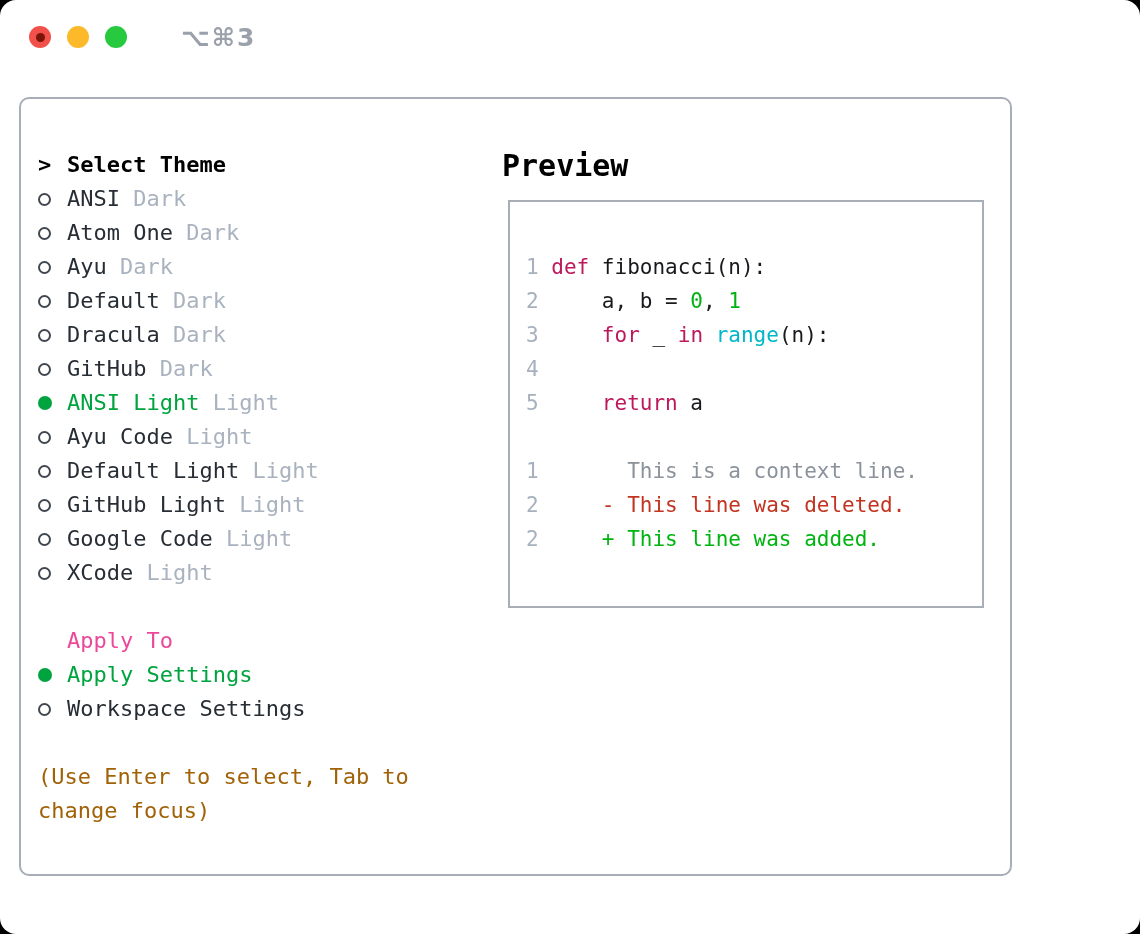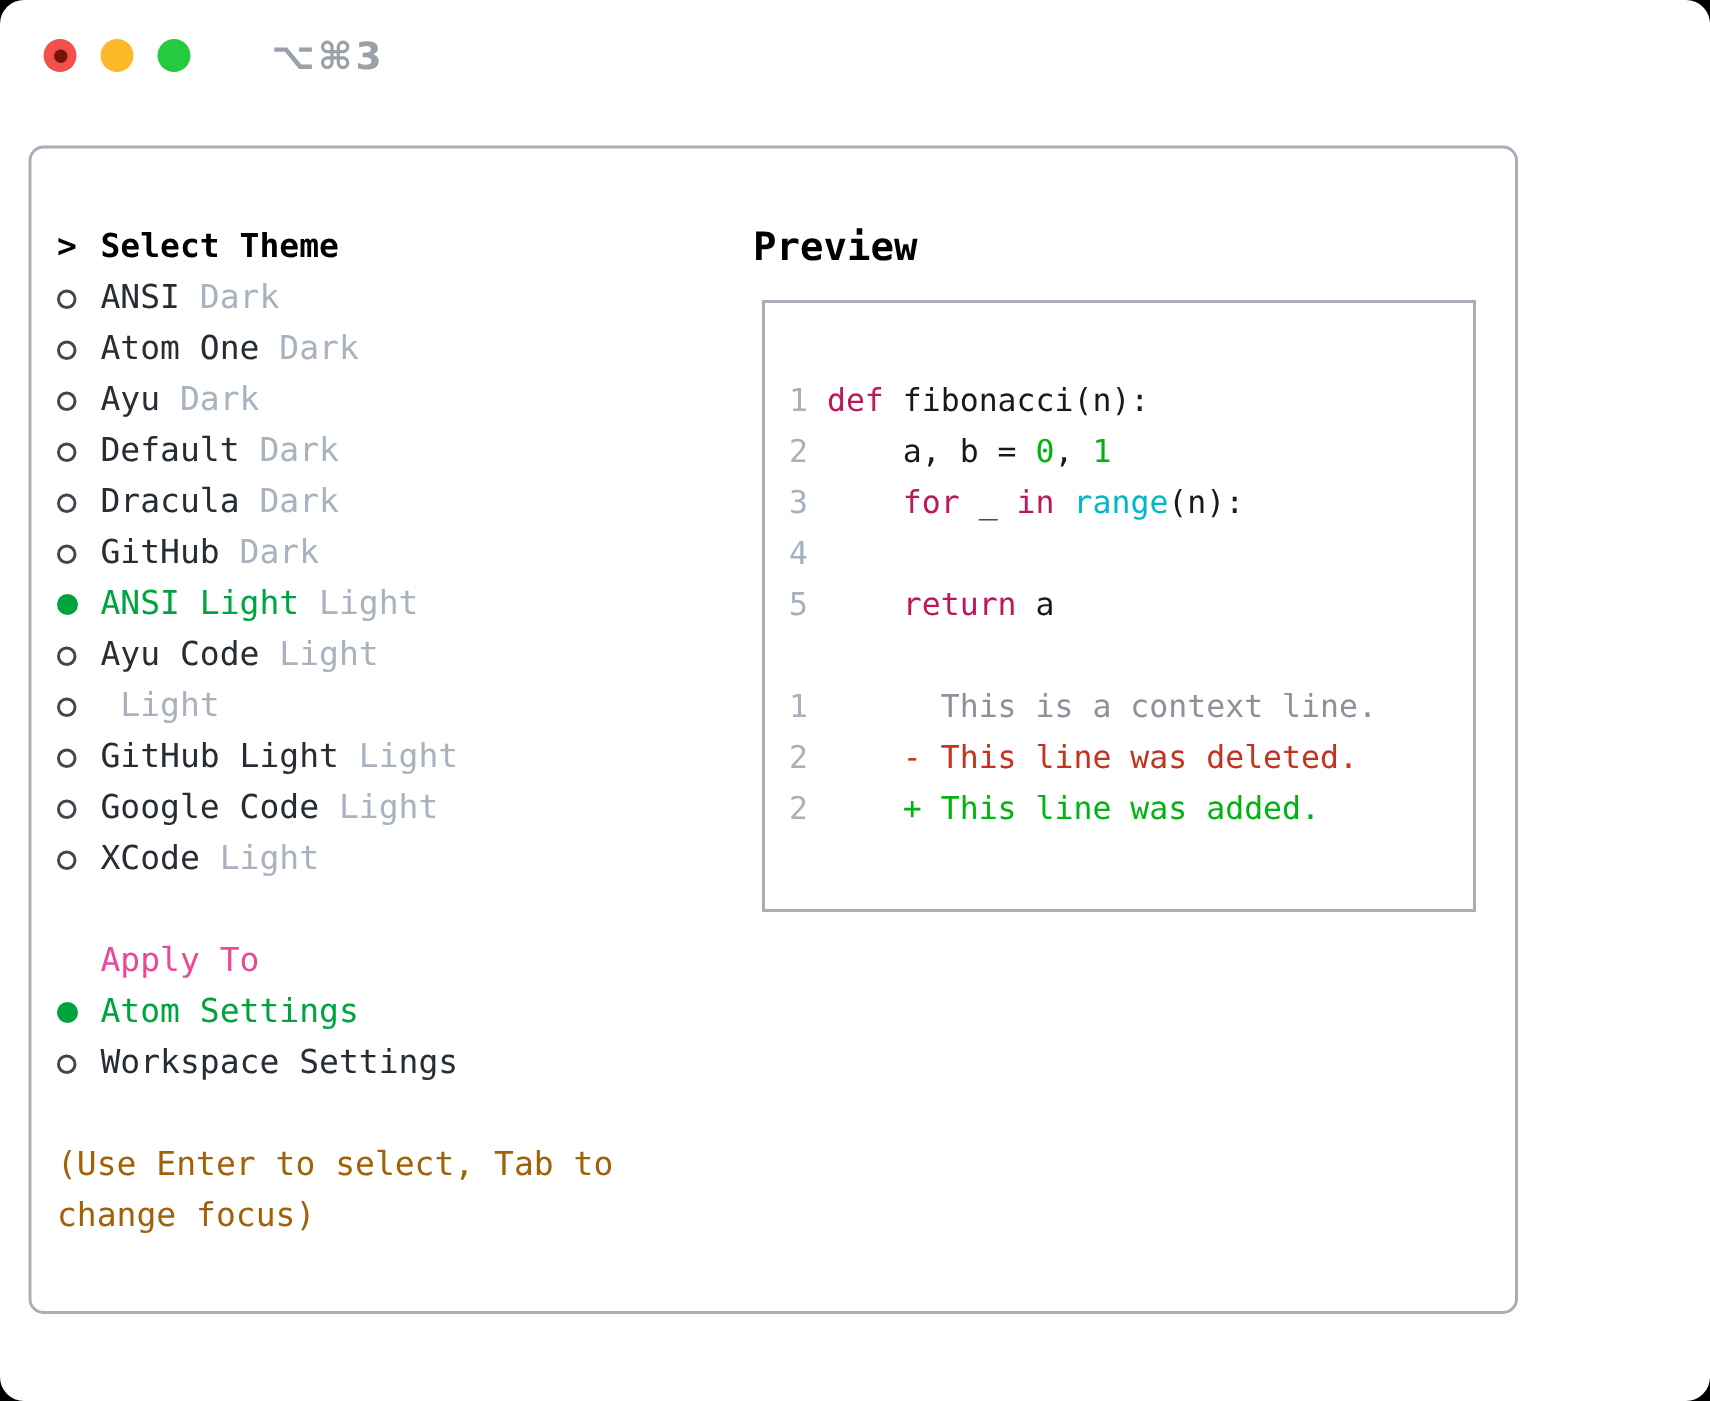--- a/index.html
+++ b/index.html
@@ -26,21 +26,21 @@
   .radio{box-sizing:border-box;width:13px;height:13px;border-radius:50%;border:2px solid #41474f;margin-right:16px;flex:0 0 auto;}
   .radio.sel{border:none;background:#00a43e;width:14px;height:14px;margin-right:15px;}
   .tname{color:#272d34;}
   .tname.green{color:#00a43e;}
   .variant{color:#a9b2bf;margin-left:1ch;}
   .apply-header{padding-left:29px;color:#ec4899;}
   .spacer{height:34px;}
   .hint{color:#a16207;max-width:30ch;line-height:34px;white-space:normal;}
 
   
-  .preview-title{position:absolute;left:502px;top:148px;height:34px;display:flex;align-items:center;font-size:26px;font-weight:bold;color:#000;}
+  .preview-title{position:absolute;left:502px;top:148px;height:34px;display:flex;align-items:center;font-size:30px;font-weight:bold;color:#000;}
   .preview-box{position:absolute;left:508px;top:200px;width:476px;height:408px;border:2px solid #a7aeb8;box-sizing:border-box;background:#fff;overflow:hidden;}
   .code{padding:48px 0 0 16px;font-size:21px;}
   .cl{display:flex;height:34px;align-items:center;white-space:pre;}
   .ln{display:inline-block;width:1ch;margin-right:1ch;color:#a7b0bd;flex:0 0 auto;}
   .codeseg{white-space:pre;}
   .pl{color:#17191c;}
   .kw{color:#be185d;}
   .fn{color:#00b7c9;}
   .lit{color:#00b410;}
   .ctx{color:#8b929b;margin-top:14px;}
@@ -70,31 +70,31 @@
     </div>
     <div id="theme-list">
         <div class="row"><span class="radio"></span><span class="tname">ANSI</span><span class="variant">Dark</span></div>
         <div class="row"><span class="radio"></span><span class="tname">Atom One</span><span class="variant">Dark</span></div>
         <div class="row"><span class="radio"></span><span class="tname">Ayu</span><span class="variant">Dark</span></div>
         <div class="row"><span class="radio"></span><span class="tname">Default</span><span class="variant">Dark</span></div>
         <div class="row"><span class="radio"></span><span class="tname">Dracula</span><span class="variant">Dark</span></div>
         <div class="row"><span class="radio"></span><span class="tname">GitHub</span><span class="variant">Dark</span></div>
         <div class="row"><span class="radio sel"></span><span class="tname green">ANSI Light</span><span class="variant">Light</span></div>
         <div class="row"><span class="radio"></span><span class="tname">Ayu Code</span><span class="variant">Light</span></div>
-        <div class="row"><span class="radio"></span><span class="variant">Light</span></div>
+        <div class="row"><span class="radio"></span><span class="tname">Default Light</span><span class="variant">Light</span></div>
         <div class="row"><span class="radio"></span><span class="tname">GitHub Light</span><span class="variant">Light</span></div>
         <div class="row"><span class="radio"></span><span class="tname">Google Code</span><span class="variant">Light</span></div>
         <div class="row"><span class="radio"></span><span class="tname">XCode</span><span class="variant">Light</span></div>
       </div>
     <div class="spacer"></div>
     <div class="row apply-header">
       <span>Apply To</span>
     </div>
     <div id="apply-list">
-        <div class="row"><span class="radio sel"></span><span class="tname green">Atom Settings</span></div>
+        <div class="row"><span class="radio sel"></span><span class="tname green">Apply Settings</span></div>
         <div class="row"><span class="radio"></span><span class="tname">Workspace Settings</span></div>
       </div>
     <div class="spacer"></div>
     <div class="hint">(Use Enter to select, Tab to change focus)</div>
   </div>
 
   <div class="preview-title">Preview</div>
 
   <div class="preview-box">
     <div class="code" id="preview-code">

